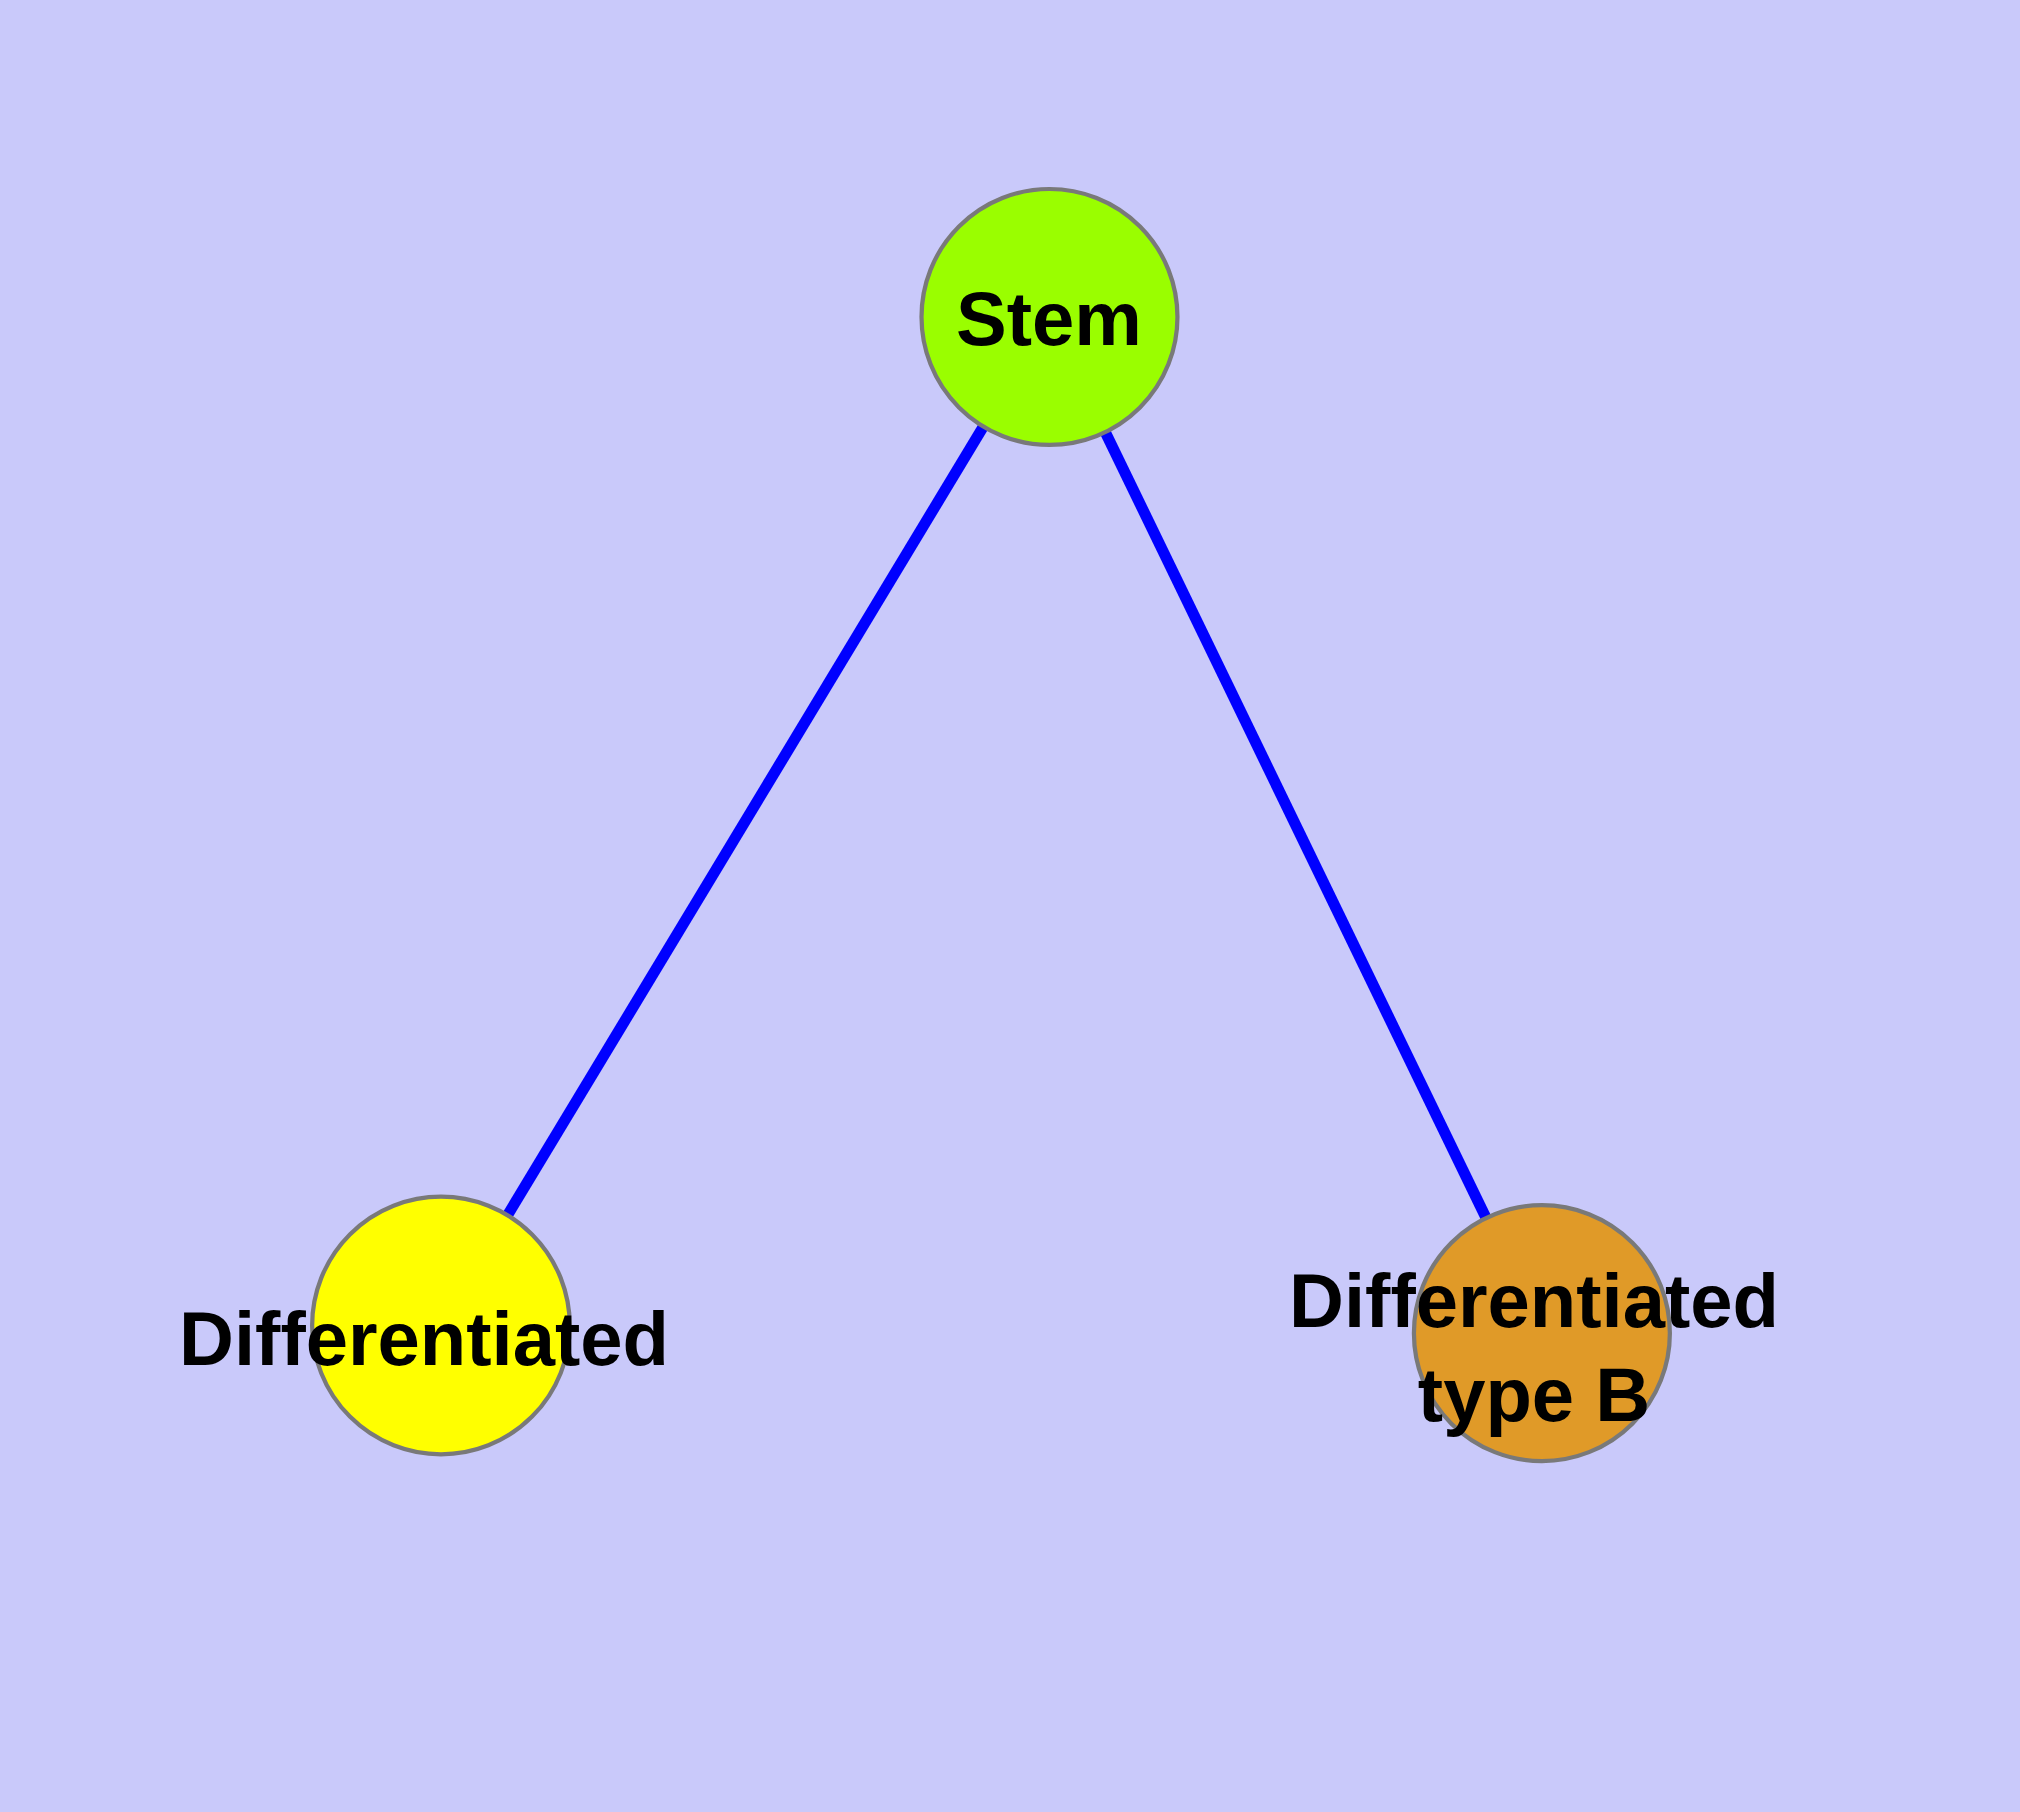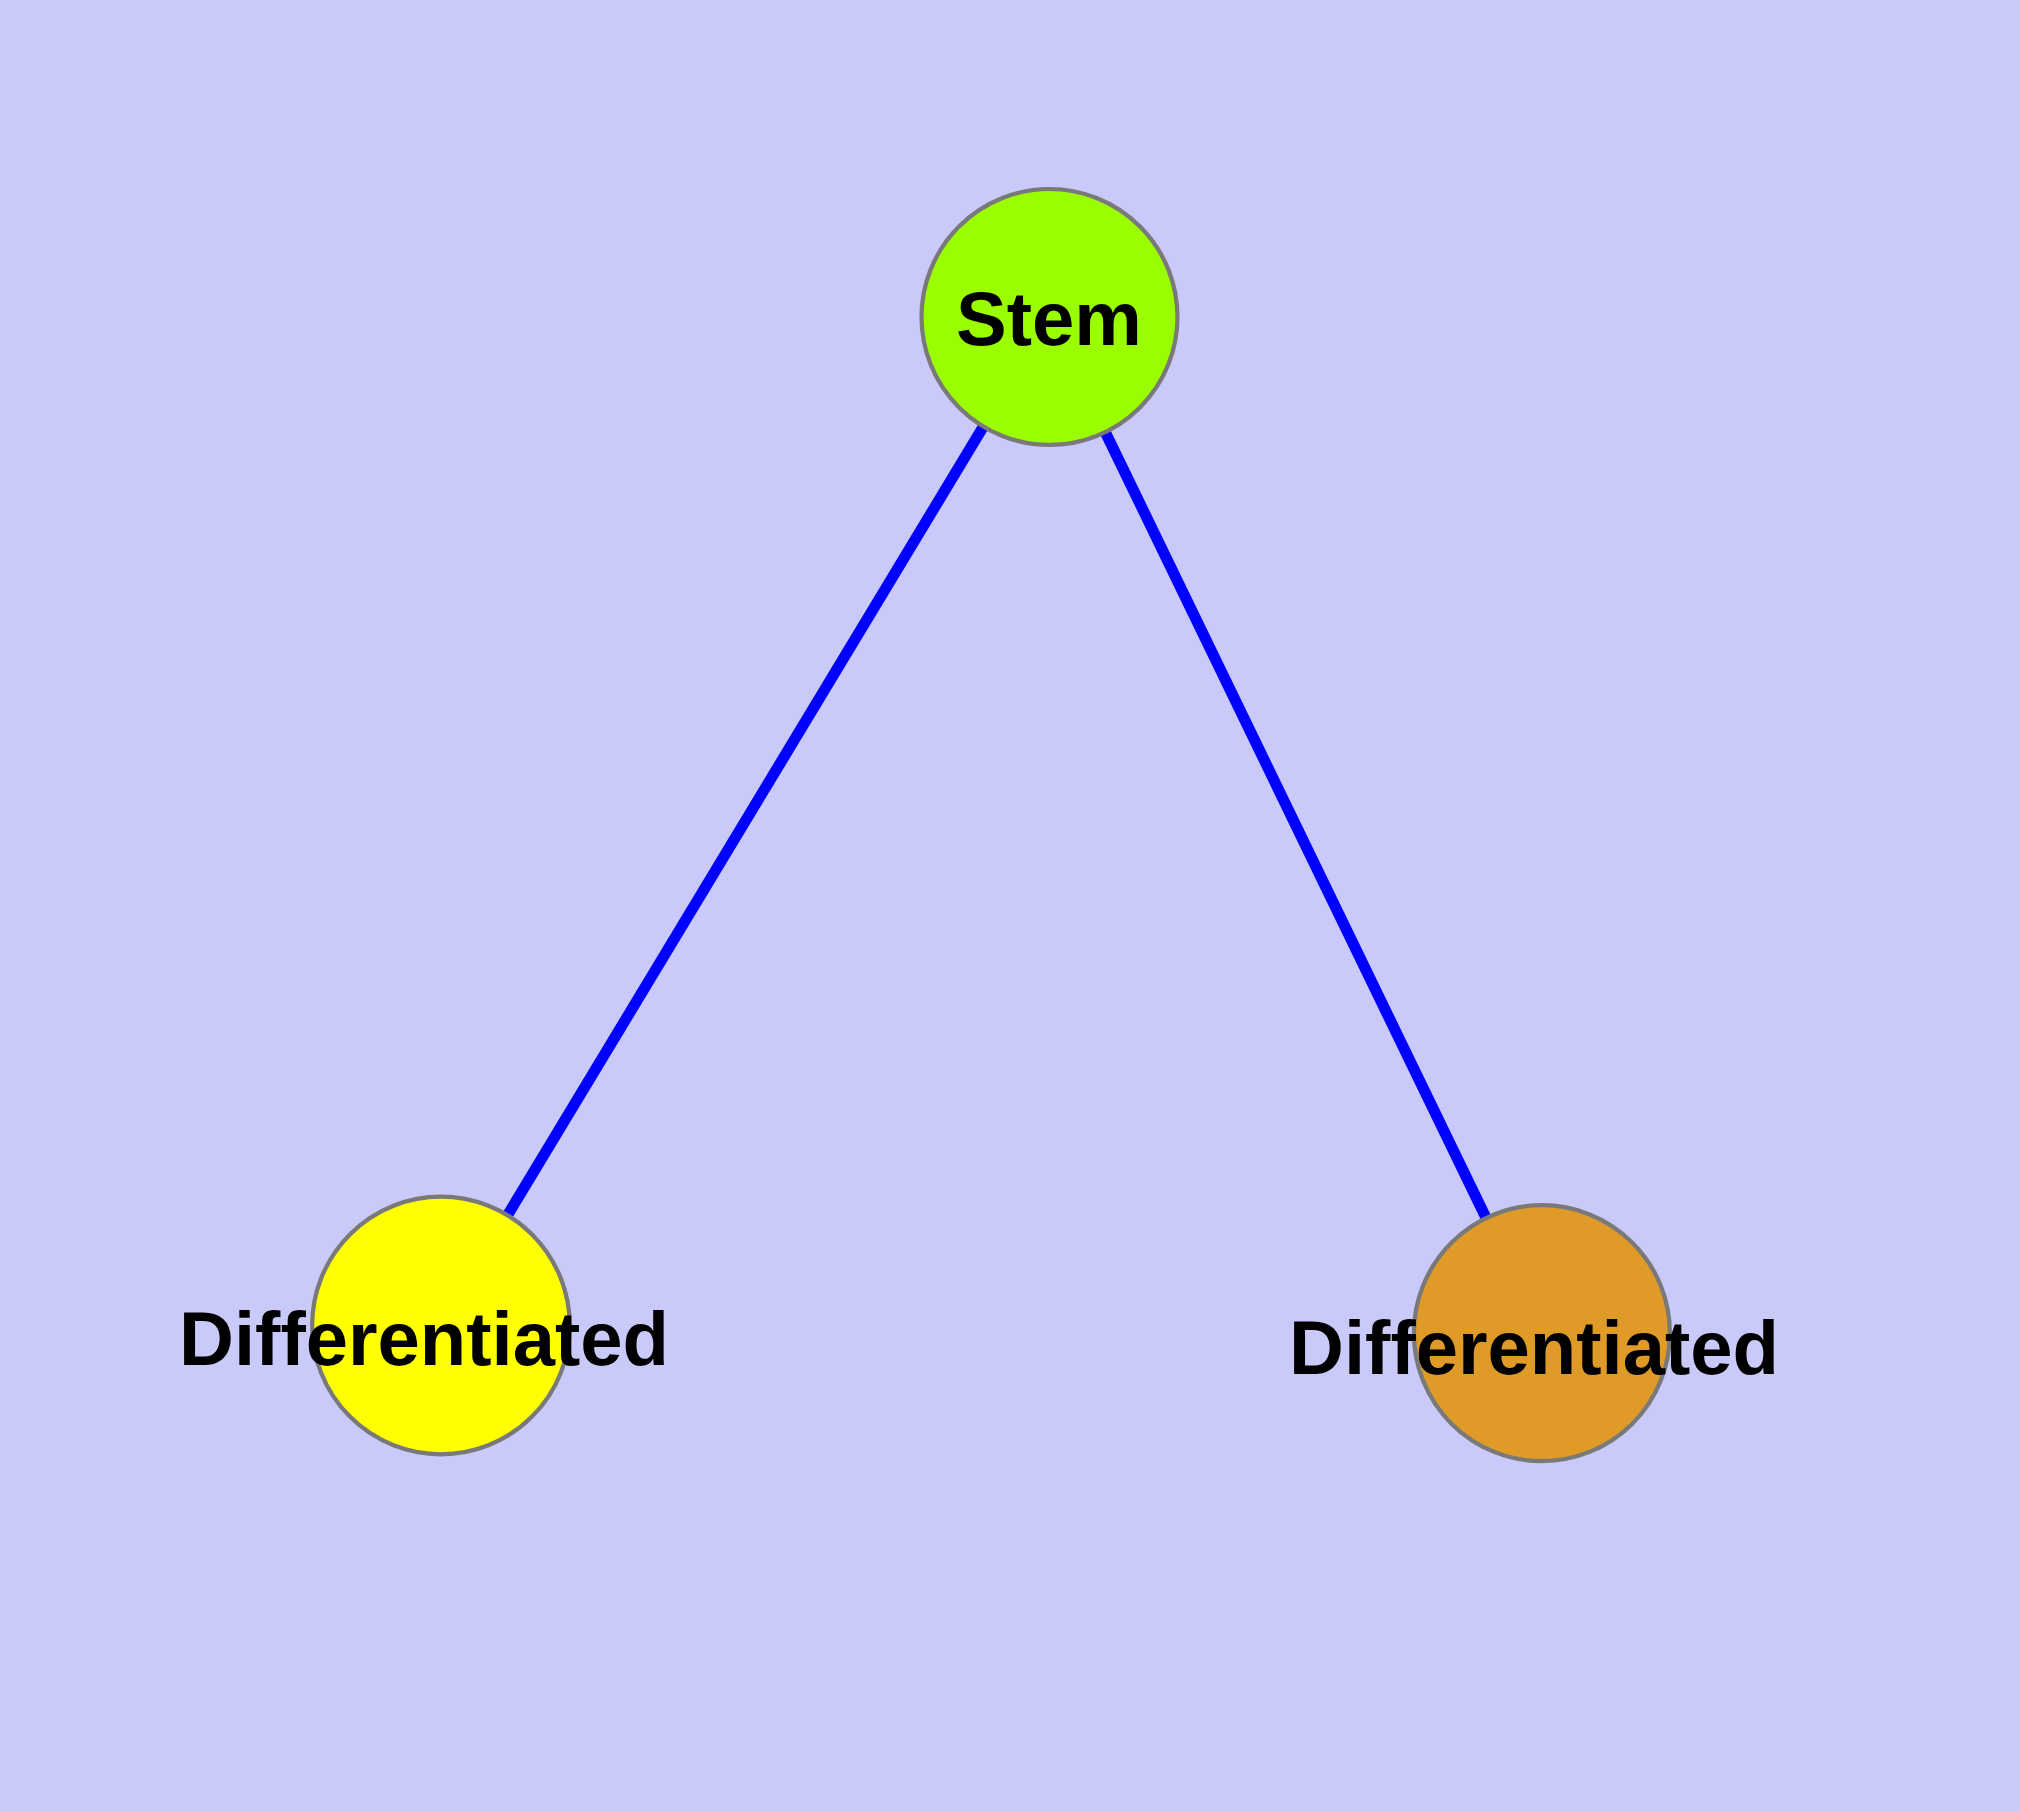--- a/index.html
+++ b/index.html
@@ -64,16 +64,17 @@
   </svg>
 
   <div class="node-label" style="left: 1049px; top: 319px;">Stem</div>
 
   <div class="node-label" style="left: 424px; top: 1339px;">
     <span class="label-line">Differentiated</span>
   </div>
 
   <div class="node-label" style="left: 1534px; top: 1348px;">
     <span class="label-line">Differentiated</span>
+    <span class="label-line">type B</span>
   </div>
 
 </div>
 
 
 </body></html>

